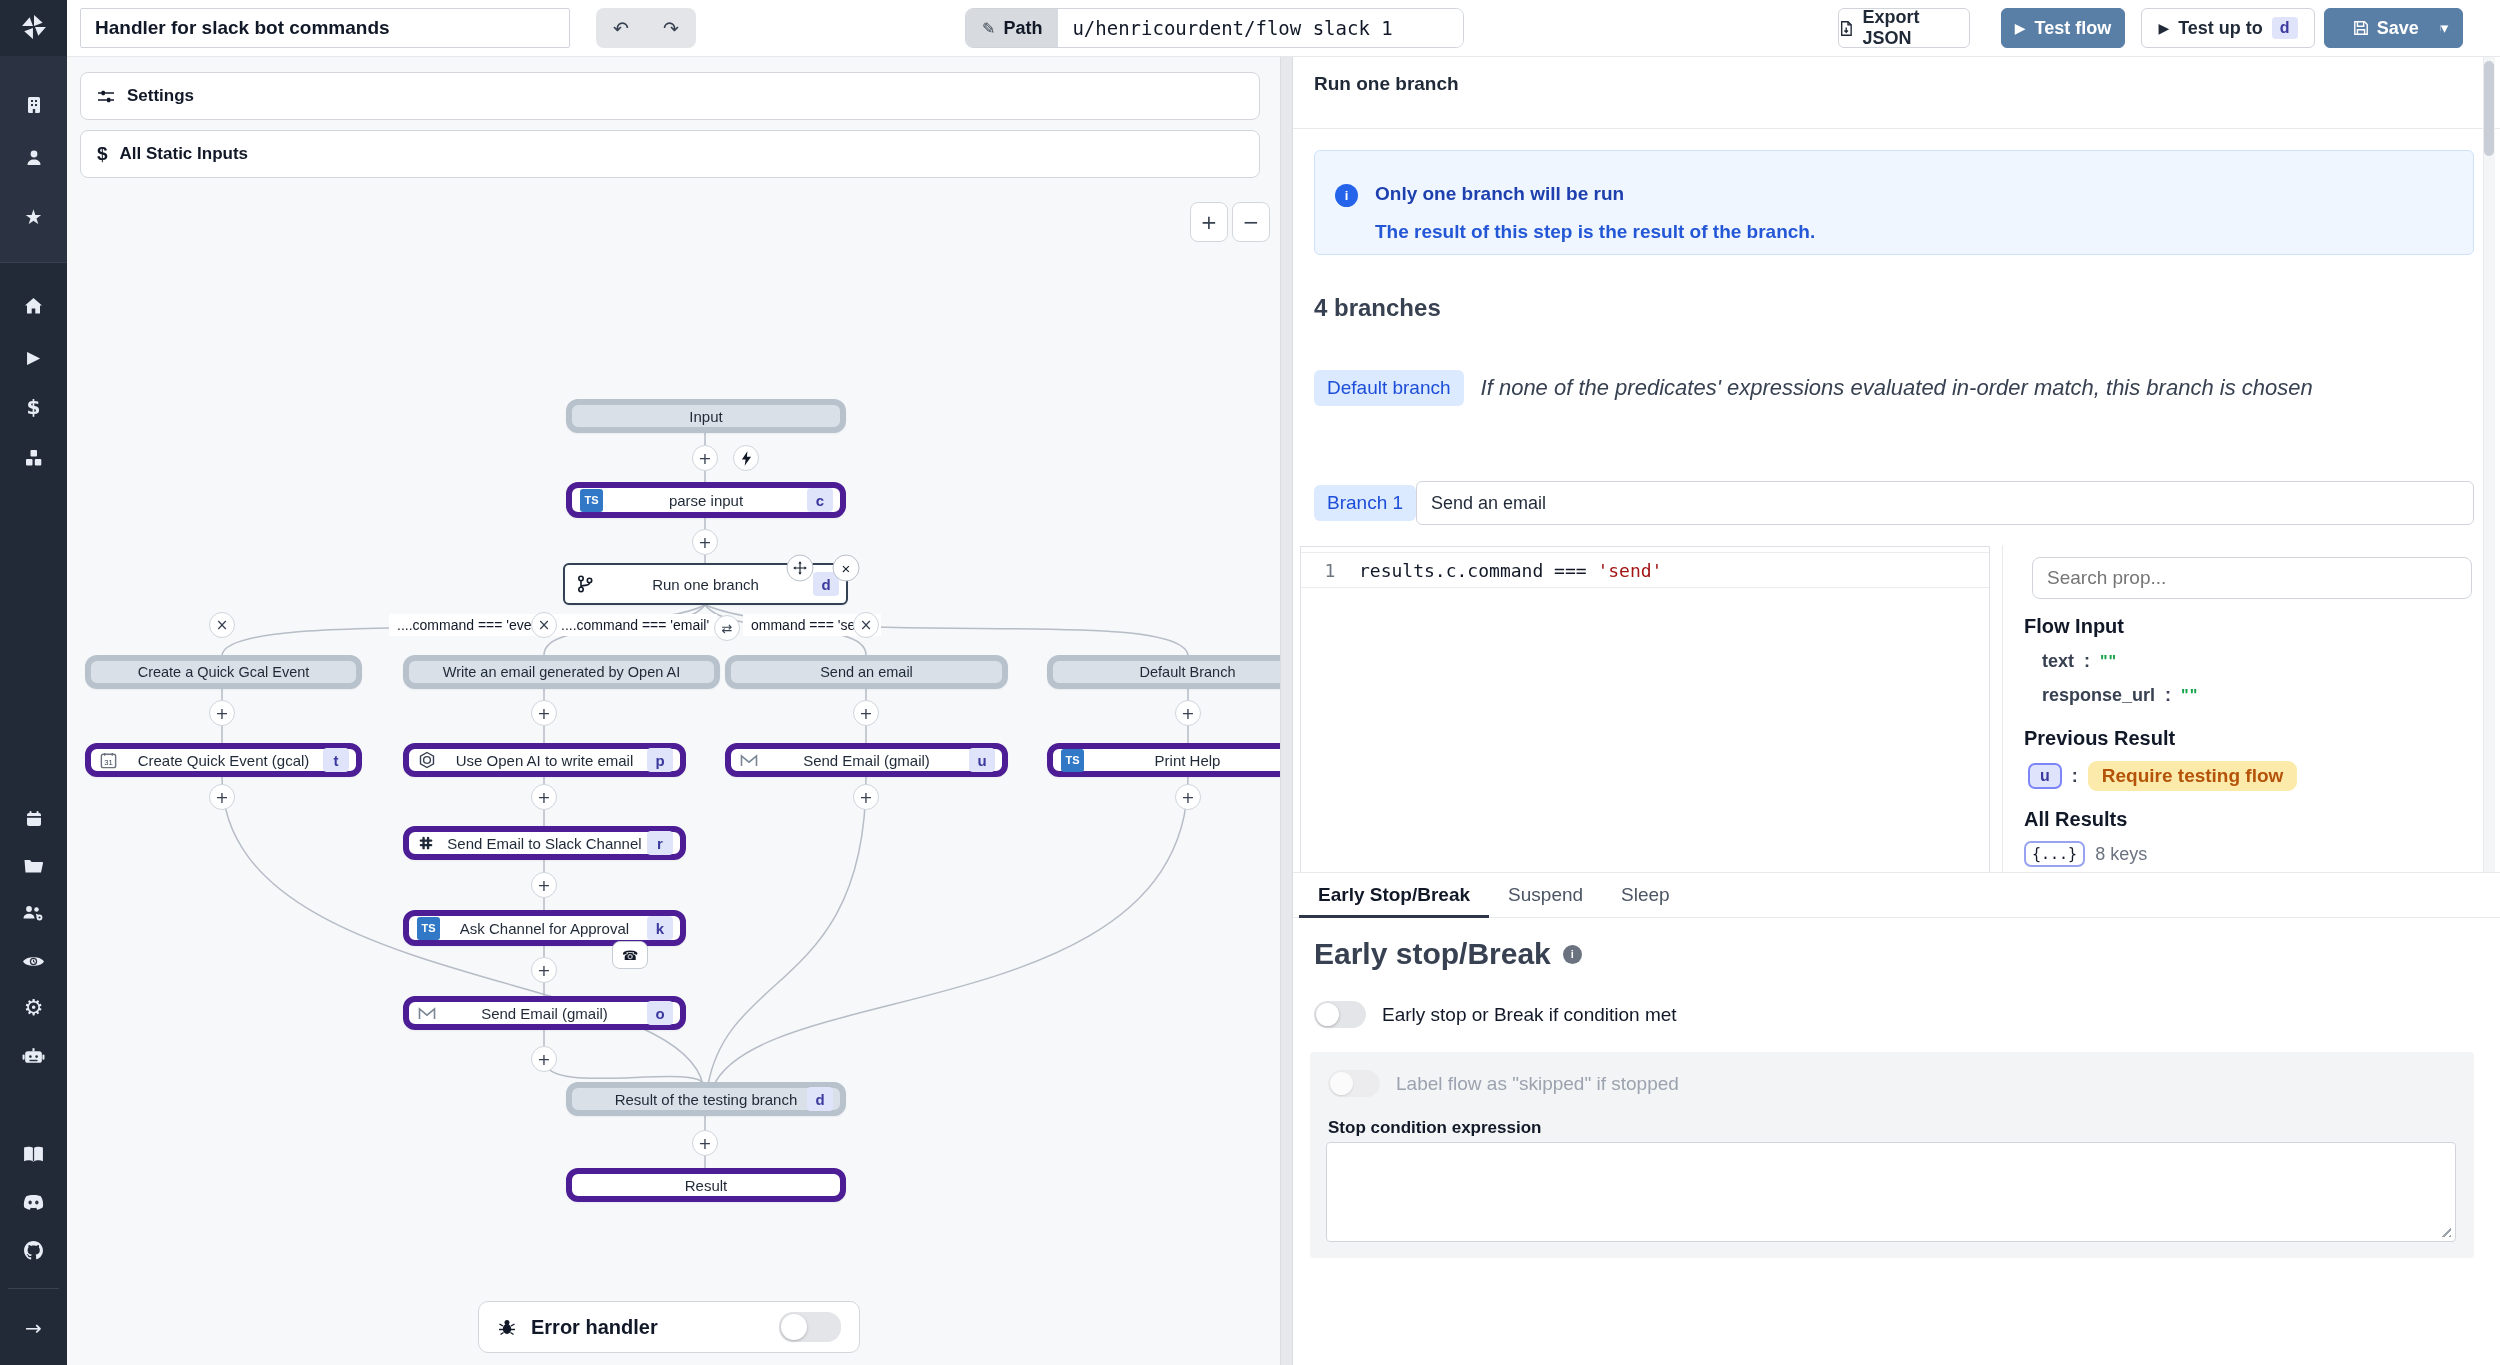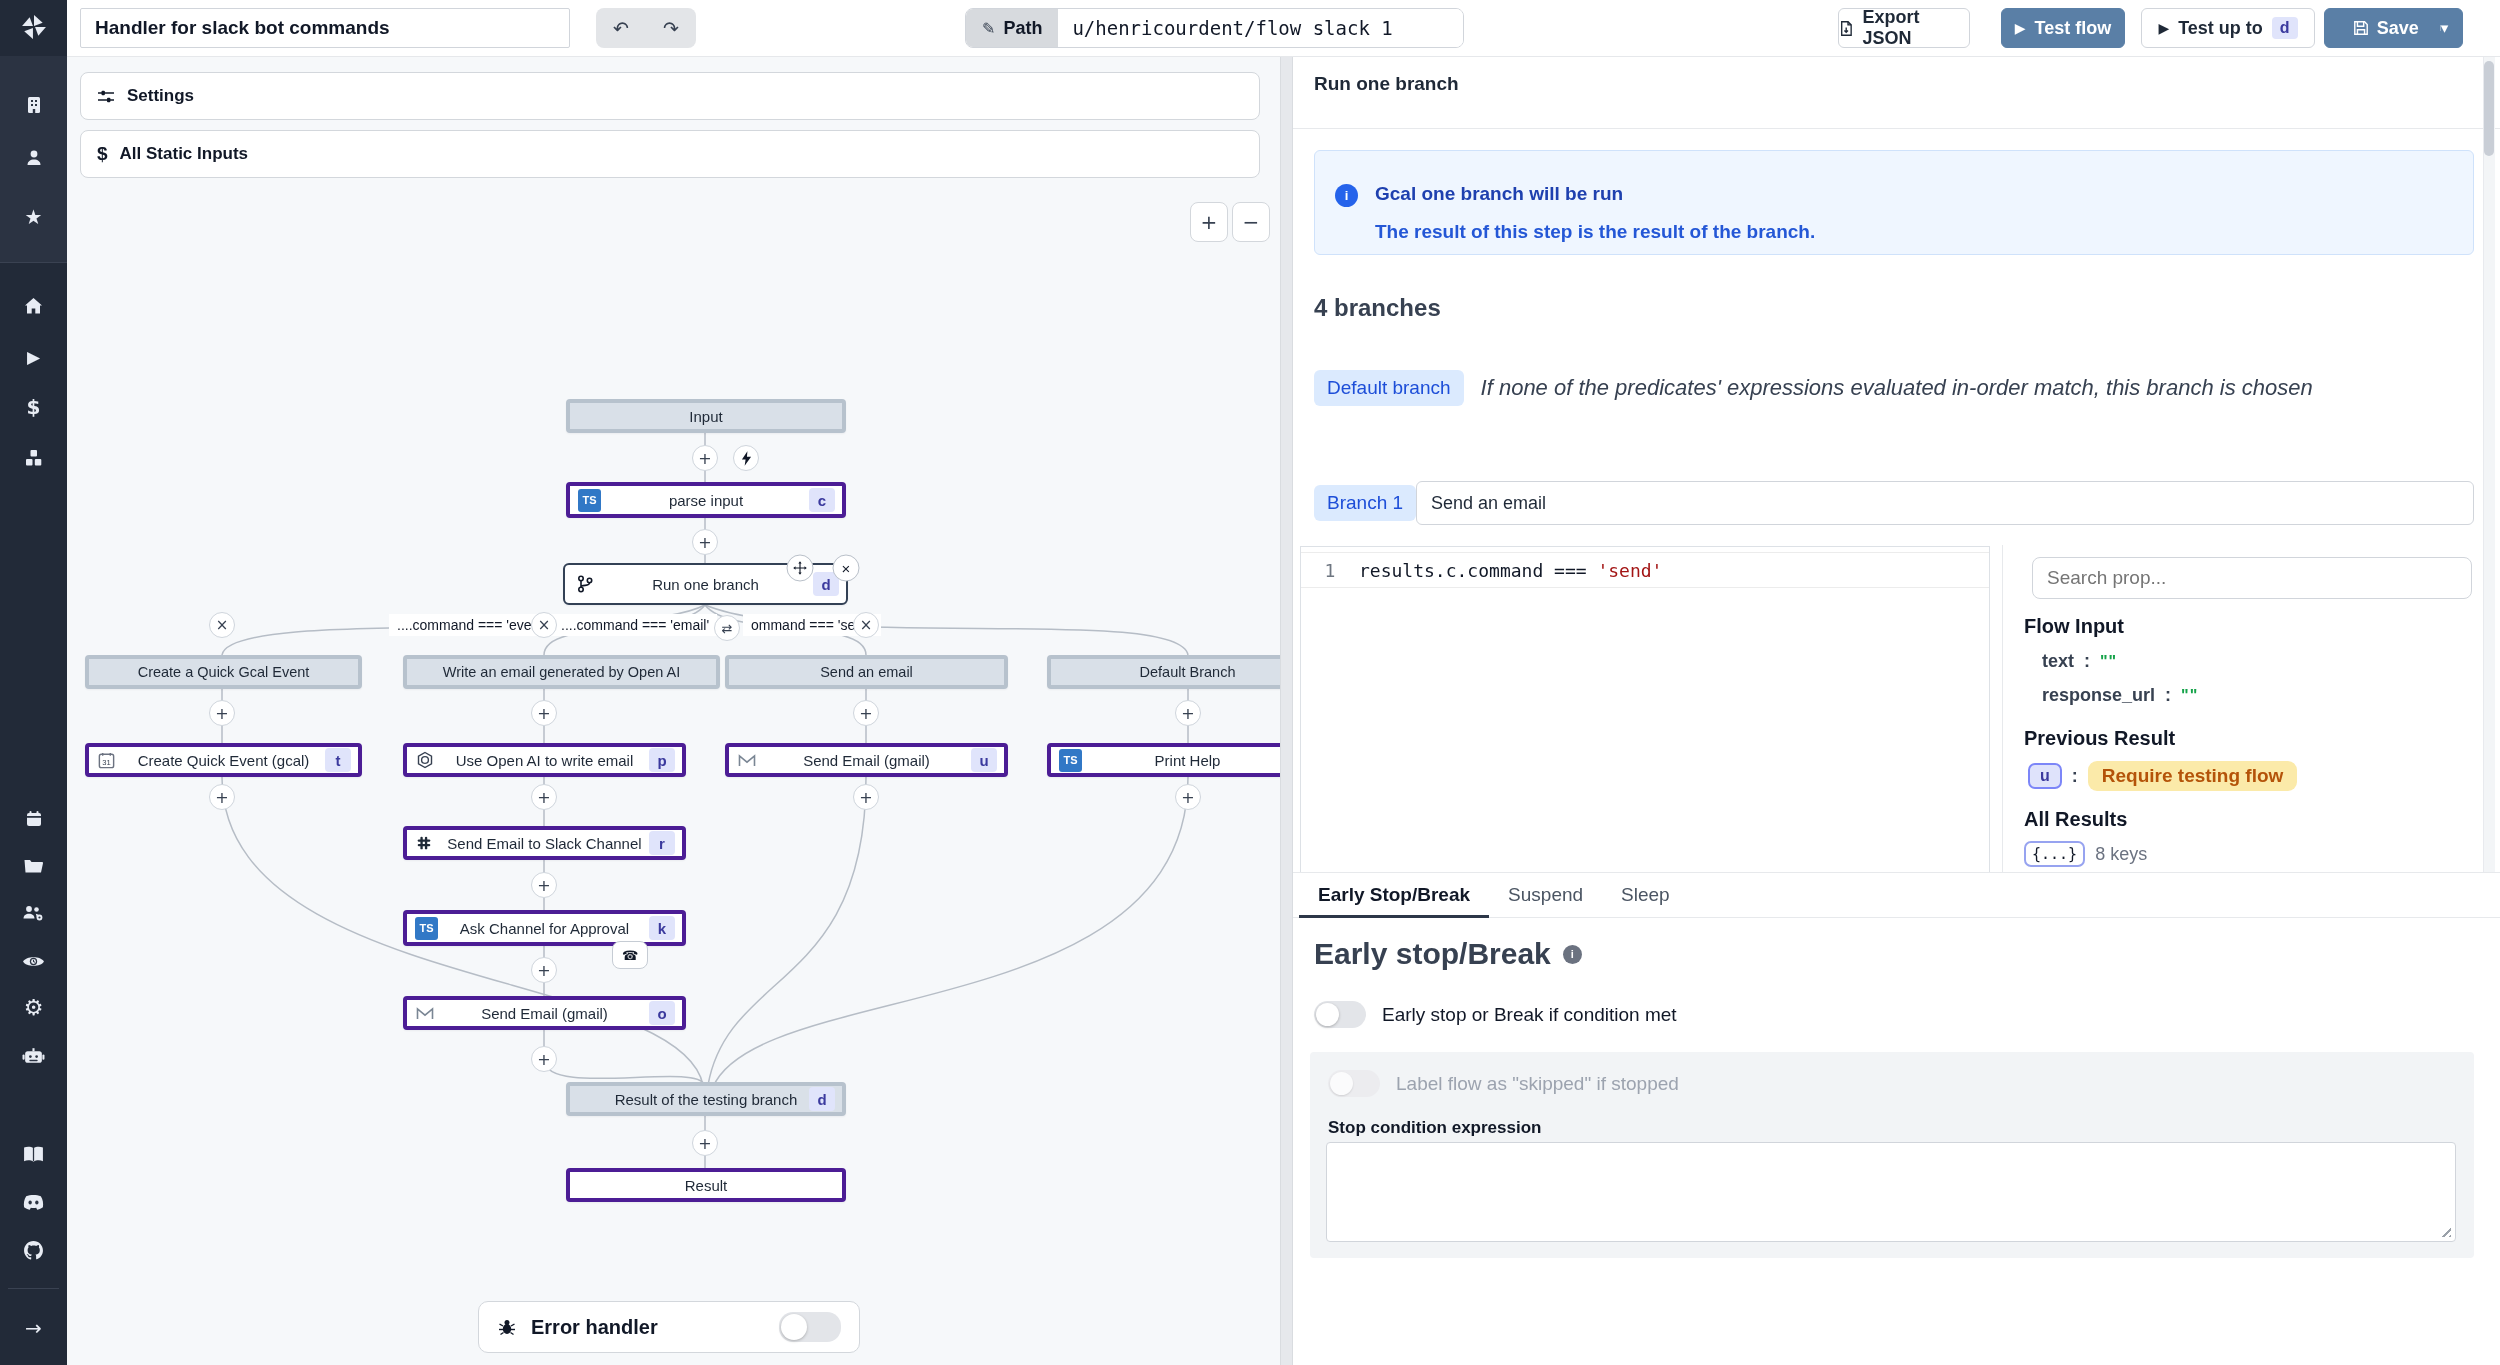--- a/index.html
+++ b/index.html
@@ -35,21 +35,21 @@
 
   
   .canvas { position:absolute; left:67px; top:57px; width:1213px; height:1308px; background:#f6f8fa; overflow:hidden; z-index:10; }
   .pane-gutter { position:absolute; left:1280px; top:57px; width:13px; height:1308px; background:#e6e8ec; border-left:1px solid #d9dce0; border-right:1px solid #d9dce0; z-index:15; }
   .wide-btn { position:absolute; left:13px; width:1180px; height:48px; background:#fff; border:1px solid #d3d7dc; border-radius:8px; display:flex; align-items:center; gap:12px; padding:0 16px; font-size:17px; font-weight:700; color:#111827; cursor:pointer; z-index:5; }
   .zoom-btn { position:absolute; width:38px; height:40px; background:#fff; border:1px solid #d3d7dc; border-radius:8px; display:flex; align-items:center; justify-content:center; font-size:20px; color:#374151; cursor:pointer; z-index:5; font-family:"DejaVu Sans",sans-serif; }
 
   .edges { position:absolute; left:0; top:0; width:1213px; height:1308px; z-index:1; }
   .edges path { stroke:#b6bdc6; stroke-width:1.5; fill:none; }
 
-  .node { position:absolute; height:34px; background:#fff; border:4px solid #4c1d95; border-radius:4px; display:flex; align-items:center; justify-content:center; font-size:15px; color:#1f2937; z-index:2; box-shadow:0 1px 2px rgba(16,24,40,.05); cursor:pointer; }
+  .node { position:absolute; height:34px; background:#fff; border:6px solid #4c1d95; border-radius:12px; display:flex; align-items:center; justify-content:center; font-size:15px; color:#1f2937; z-index:2; box-shadow:0 1px 2px rgba(16,24,40,.05); cursor:pointer; }
   .node.gray { background:#d9e0e8; border-color:#b7c2cd; }
   .node.sel { border:2px solid #334155; border-radius:6px; height:42px; }
   .node .lic { position:absolute; left:8px; display:flex; align-items:center;text-align:center; }
   .node .sid { position:absolute; right:7px; }
   .sid { background:#e0e4fb; color:#3b3a9e; font-weight:700; font-size:15px; border-radius:4px; min-width:26px; height:24px; display:flex; align-items:center; justify-content:center; padding:0 4px; }
   .ts-badge { width:23px; height:23px; background:#3178c6; border-radius:3px; color:#fff; font-size:11px; font-weight:700; display:flex; align-items:center; justify-content:center; }
 
   .pc, .xc, .swapc { position:absolute; width:26px; height:26px; border-radius:50%; background:#fff; border:1px solid #cfd5dc; display:flex; align-items:center; justify-content:center; font-size:16px; color:#374151; transform:translate(-50%,-50%); z-index:3; cursor:pointer; font-family:"DejaVu Sans",sans-serif; }
   .xc { font-size:15px; }
   .swapc { font-size:13px; }
@@ -509,21 +509,21 @@
   </main>
 
   <div class="pane-gutter"></div>
 
   <section class="rpanel">
     <div class="rp-abs rp-title">Run one branch</div>
     <div class="rp-abs rp-div"></div>
 
     <div class="rp-abs info-box">
       <i class="info-ic">i</i>
-      <div class="info-title">Gcal one branch will be run</div>
+      <div class="info-title">Only one branch will be run</div>
       <div class="info-body">The result of this step is the result of the branch.</div>
     </div>
 
     <div class="rp-abs branches-h">4 branches</div>
 
     <div class="rp-abs def-row">
       <span class="blue-badge">Default branch</span>
       <span class="def-desc">If none of the predicates' expressions evaluated in-order match, this branch is chosen</span>
     </div>
 

